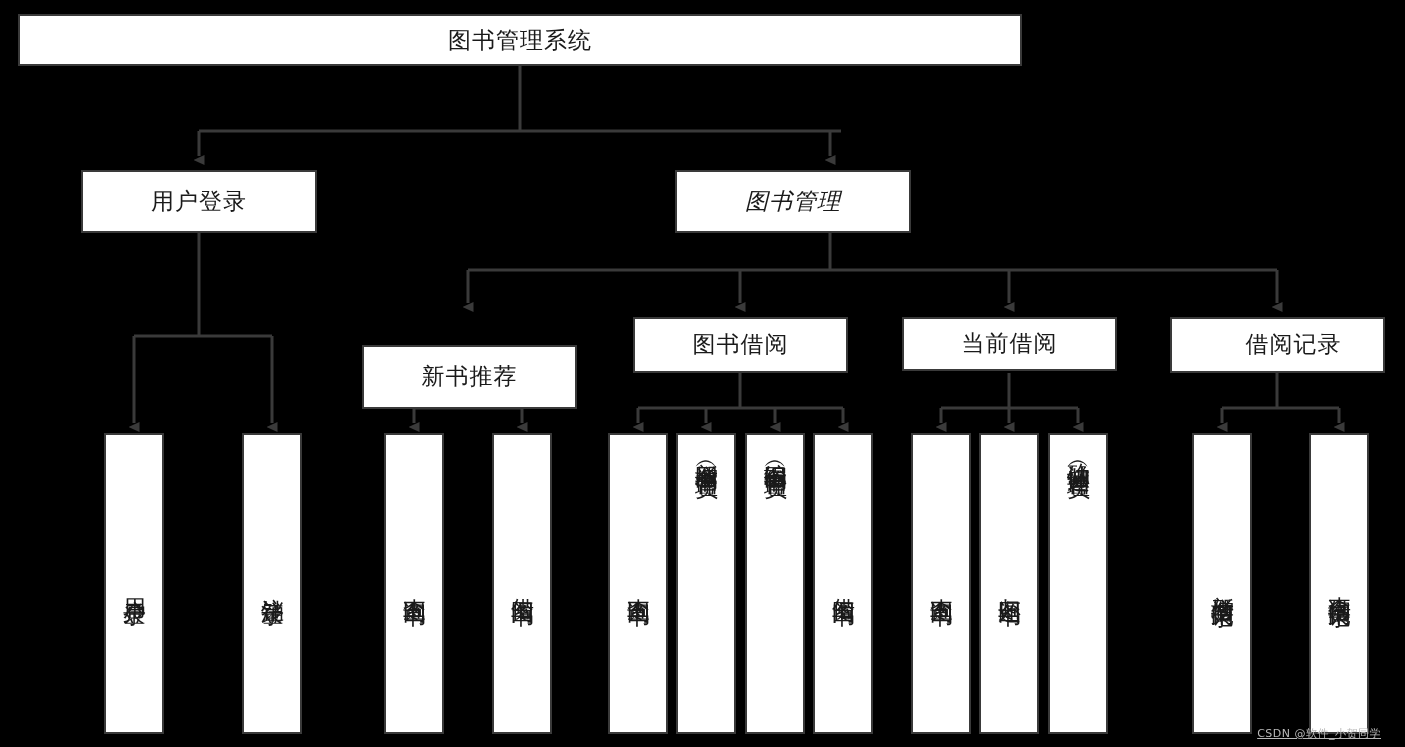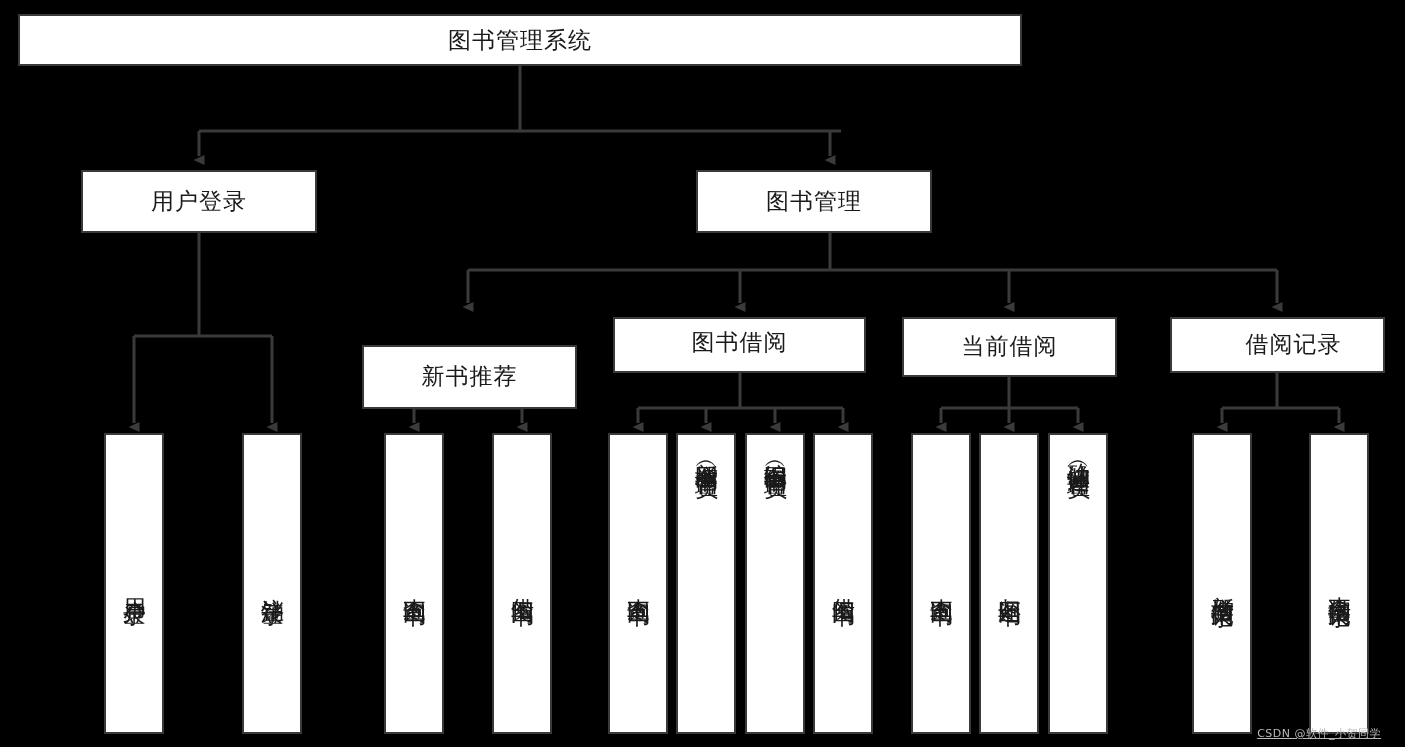--- a/index.html
+++ b/index.html
@@ -140,33 +140,33 @@
   </svg>
 
   <div class="node node-root" style="left:18px; top:14px; width:1004px; height:52px;">
     <span>图书管理系统</span>
   </div>
 
   <div class="node node-h" style="left:81px; top:170px; width:236px; height:63px;">
     <span>用户登录</span>
   </div>
 
-  <div class="node node-h" style="left:696px; top:170px; width:236px; height:63px;">
+  <div class="node node-h" style="left:675px; top:170px; width:236px; height:63px;font-style:italic;">
     <span>图书管理</span>
   </div>
 
   <div class="node node-h" style="left:362px; top:317px; width:215px; height:64px;margin-top:28px;">
     <span>新书推荐</span>
   </div>
 
-  <div class="node node-h" style="left:613px; top:317px; width:253px; height:56px;font-family:Liberation Mono, monospace;">
+  <div class="node node-h" style="left:633px; top:317px; width:215px; height:56px;">
     <span>图书借阅</span>
   </div>
 
-  <div class="node node-h" style="left:902px; top:317px; width:215px; height:60px;">
+  <div class="node node-h" style="left:902px; top:317px; width:215px; height:54px;">
     <span>当前借阅</span>
   </div>
 
   <div class="node node-h" style="left:1170px; top:317px; width:215px; height:56px;padding-left:32px;">
     <span>借阅记录</span>
   </div>
 
   <div class="node node-leaf" style="left:104px; top:433px; width:60px; height:301px;">
     <span class="leaf-inner">
         <span class="vtext">用户登录</span>

